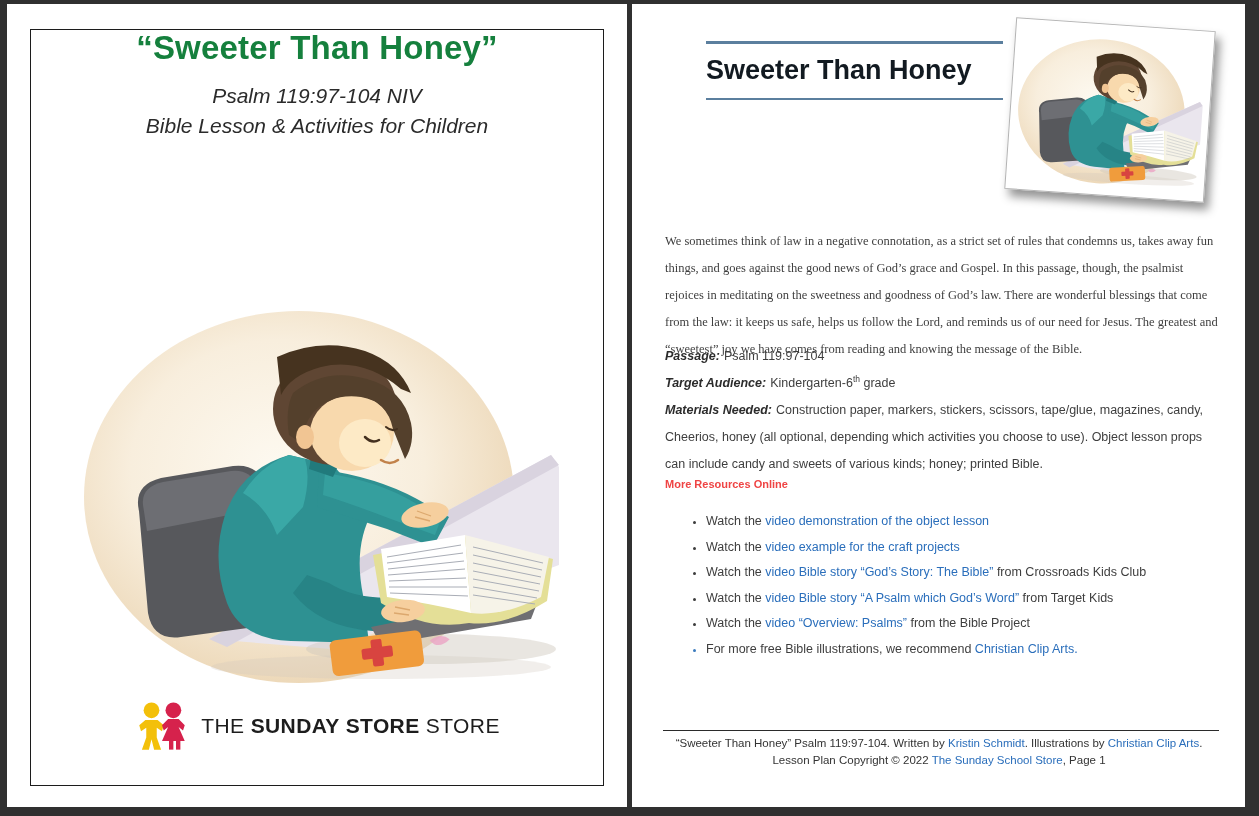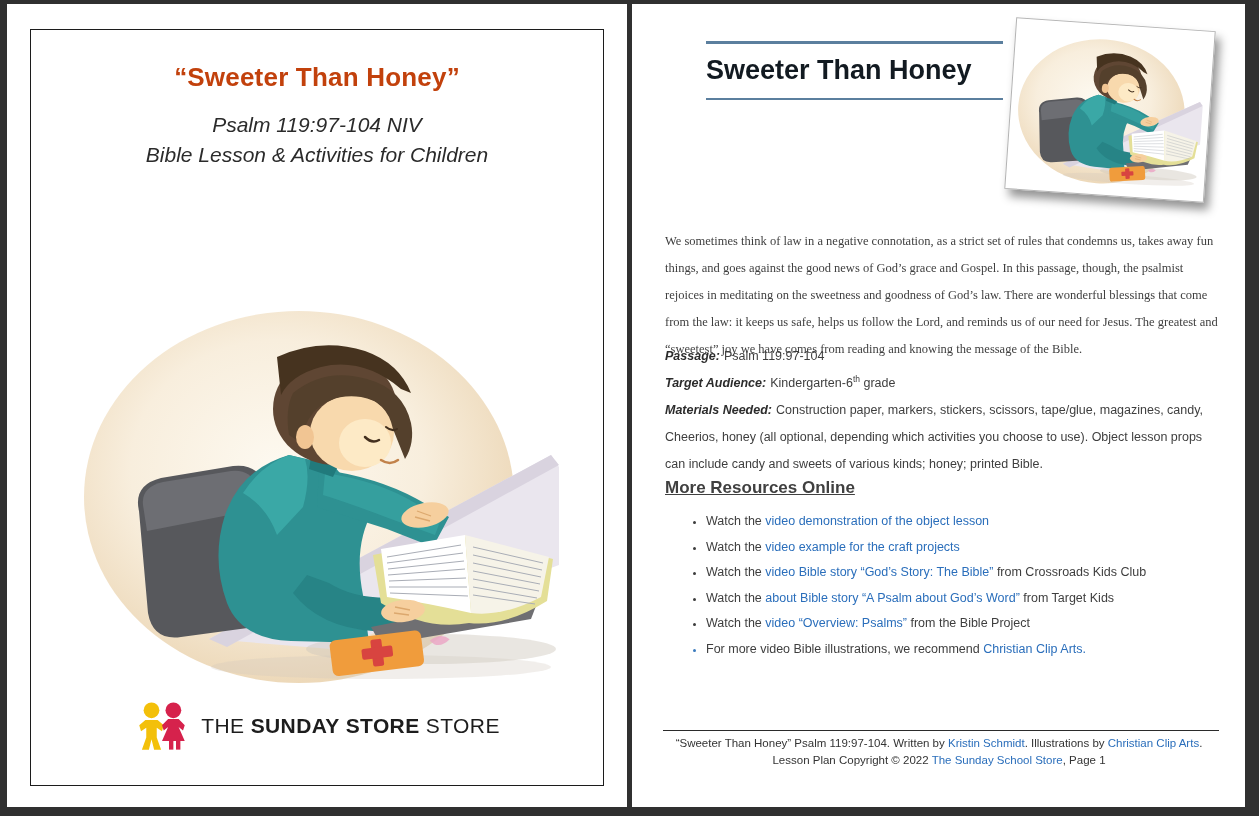--- a/index.html
+++ b/index.html
@@ -6,21 +6,21 @@
   html,body { width:1259px; height:816px; overflow:hidden; }
   body { background:#303030; font-family:"Liberation Sans", sans-serif; position:relative; }
 
   .sheet { position:absolute; top:4px; height:803px; background:#ffffff; }
   .sheet-left  { left:7px;   width:620px; }
   .sheet-right { left:632px; width:613px; }
 
   
   .cover-border { position:absolute; left:23px; top:25px; width:574px; height:757px;
                   border:1.5px solid #1c1c1c; background:#fff; text-align:center; }
-  .cover-title { margin-top:30px; font-size:26px; font-weight:700; color:#c2410c; letter-spacing:.2px; line-height:34px; }
+  .cover-title { margin-top:1px; font-size:33px; font-weight:700; color:#15803d; letter-spacing:.2px; line-height:34px; }
   .cover-sub  { font-style:italic; font-size:21px; color:#2b2b2b; line-height:30px; font-weight:400; }
   .cover-sub1 { margin-top:16px; }
   .cover-sub2 { }
   .cover-illustration { position:absolute; left:50px; top:266px; width:480px; height:392px; }
   .cover-illustration svg { width:100%; height:100%; }
 
   .logo-row { position:absolute; left:0; top:666px; width:100%; height:60px;
               display:flex; align-items:center; justify-content:center; gap:11px; }
   .logo-icon svg { width:56px; height:52px; display:block; }
   .logo-text { font-size:21px; color:#1d1d1d; letter-spacing:.4px; white-space:nowrap; }
@@ -42,21 +42,21 @@
 
   .body-text { font-size:12.5px; color:#3e3e3e; }
   .p1 { position:absolute; left:33px; top:114px; width:348px; line-height:28px; }
   .p2 { position:absolute; left:33px; top:224px; width:554px; line-height:27px;font-family:Liberation Serif, serif; }
   .field { position:absolute; left:33px; width:554px; line-height:27px; }
   .field b { color:#2c2c2c; margin-right:4px;font-style:italic; }
   .f-passage  { top:339px; }
   .f-audience { top:366px; }
   .f-materials{ top:393px; }
   .f-audience sup { font-size:8.5px; vertical-align:super; line-height:0; }
-  .resources-head { position:absolute; left:33px; top:474px; font-size:17px; font-weight:700; color:#404040;text-decoration:underline; }
+  .resources-head { position:absolute; left:33px; top:474px; font-size:11px; font-weight:700; color:#ef4444; }
 
   ul.resource-list { position:absolute; left:58px; top:510px; list-style:disc; padding-left:16px; }
   ul.resource-list li { font-size:12.5px; color:#3e3e3e; line-height:15px; margin-bottom:10.5px; }
   ul.resource-list li::marker { color:#3c3c3c; font-size:11px; }
   ul.resource-list li.blue-marker::marker { color:#3a7abd; }
 
   a.lnk { color:#2a6ebb; cursor:pointer; }
 
   .footer-rule { position:absolute; left:31px; top:726px; width:556px; height:1px; background:#2b2b2b; }
   .footer { position:absolute; left:18px; top:731px; width:578px; text-align:center;
@@ -201,23 +201,23 @@
   <p class="body-text field f-audience"><b>Target Audience:</b><span>Kindergarten-6</span><sup>th</sup><span> grade</span></p>
 
   <p class="body-text field f-materials"><b>Materials Needed:</b><span>Construction paper, markers, stickers, scissors, tape/glue, magazines, candy, Cheerios, honey (all optional, depending which activities you choose to use). Object lesson props can include candy and sweets of various kinds; honey; printed Bible.</span></p>
 
   <p class="resources-head">More Resources Online</p>
 
   <ul class="resource-list">
     <li><span>Watch the </span><a class="lnk">video demonstration of the object lesson</a><span></span></li>
     <li><span>Watch the </span><a class="lnk">video example for the craft projects</a><span></span></li>
     <li><span>Watch the </span><a class="lnk">video Bible story “God’s Story: The Bible”</a><span> from Crossroads Kids Club</span></li>
-    <li><span>Watch the </span><a class="lnk">about Bible story “A Psalm about God’s Word”</a><span> from Target Kids</span></li>
+    <li><span>Watch the </span><a class="lnk">video Bible story “A Psalm which God’s Word”</a><span> from Target Kids</span></li>
     <li><span>Watch the </span><a class="lnk">video “Overview: Psalms”</a><span> from the Bible Project</span></li>
-    <li class="blue-marker"><span>For more video Bible illustrations, we recommend </span><a class="lnk">Christian Clip Arts.</a><span></span></li>
+    <li class="blue-marker"><span>For more free Bible illustrations, we recommend </span><a class="lnk">Christian Clip Arts.</a><span></span></li>
   </ul>
 
   <div class="footer-rule"></div>
   <div class="footer">
     <p><span>“Sweeter Than Honey” Psalm 119:97-104.  Written by </span><a class="lnk">Kristin Schmidt</a><span>. Illustrations by </span><a class="lnk">Christian Clip Arts</a><span>.</span></p>
     <p><span>Lesson Plan Copyright © 2022 </span><a class="lnk">The Sunday School Store</a><span>, Page 1</span></p>
   </div>
 </div>
 
 </body></html>

